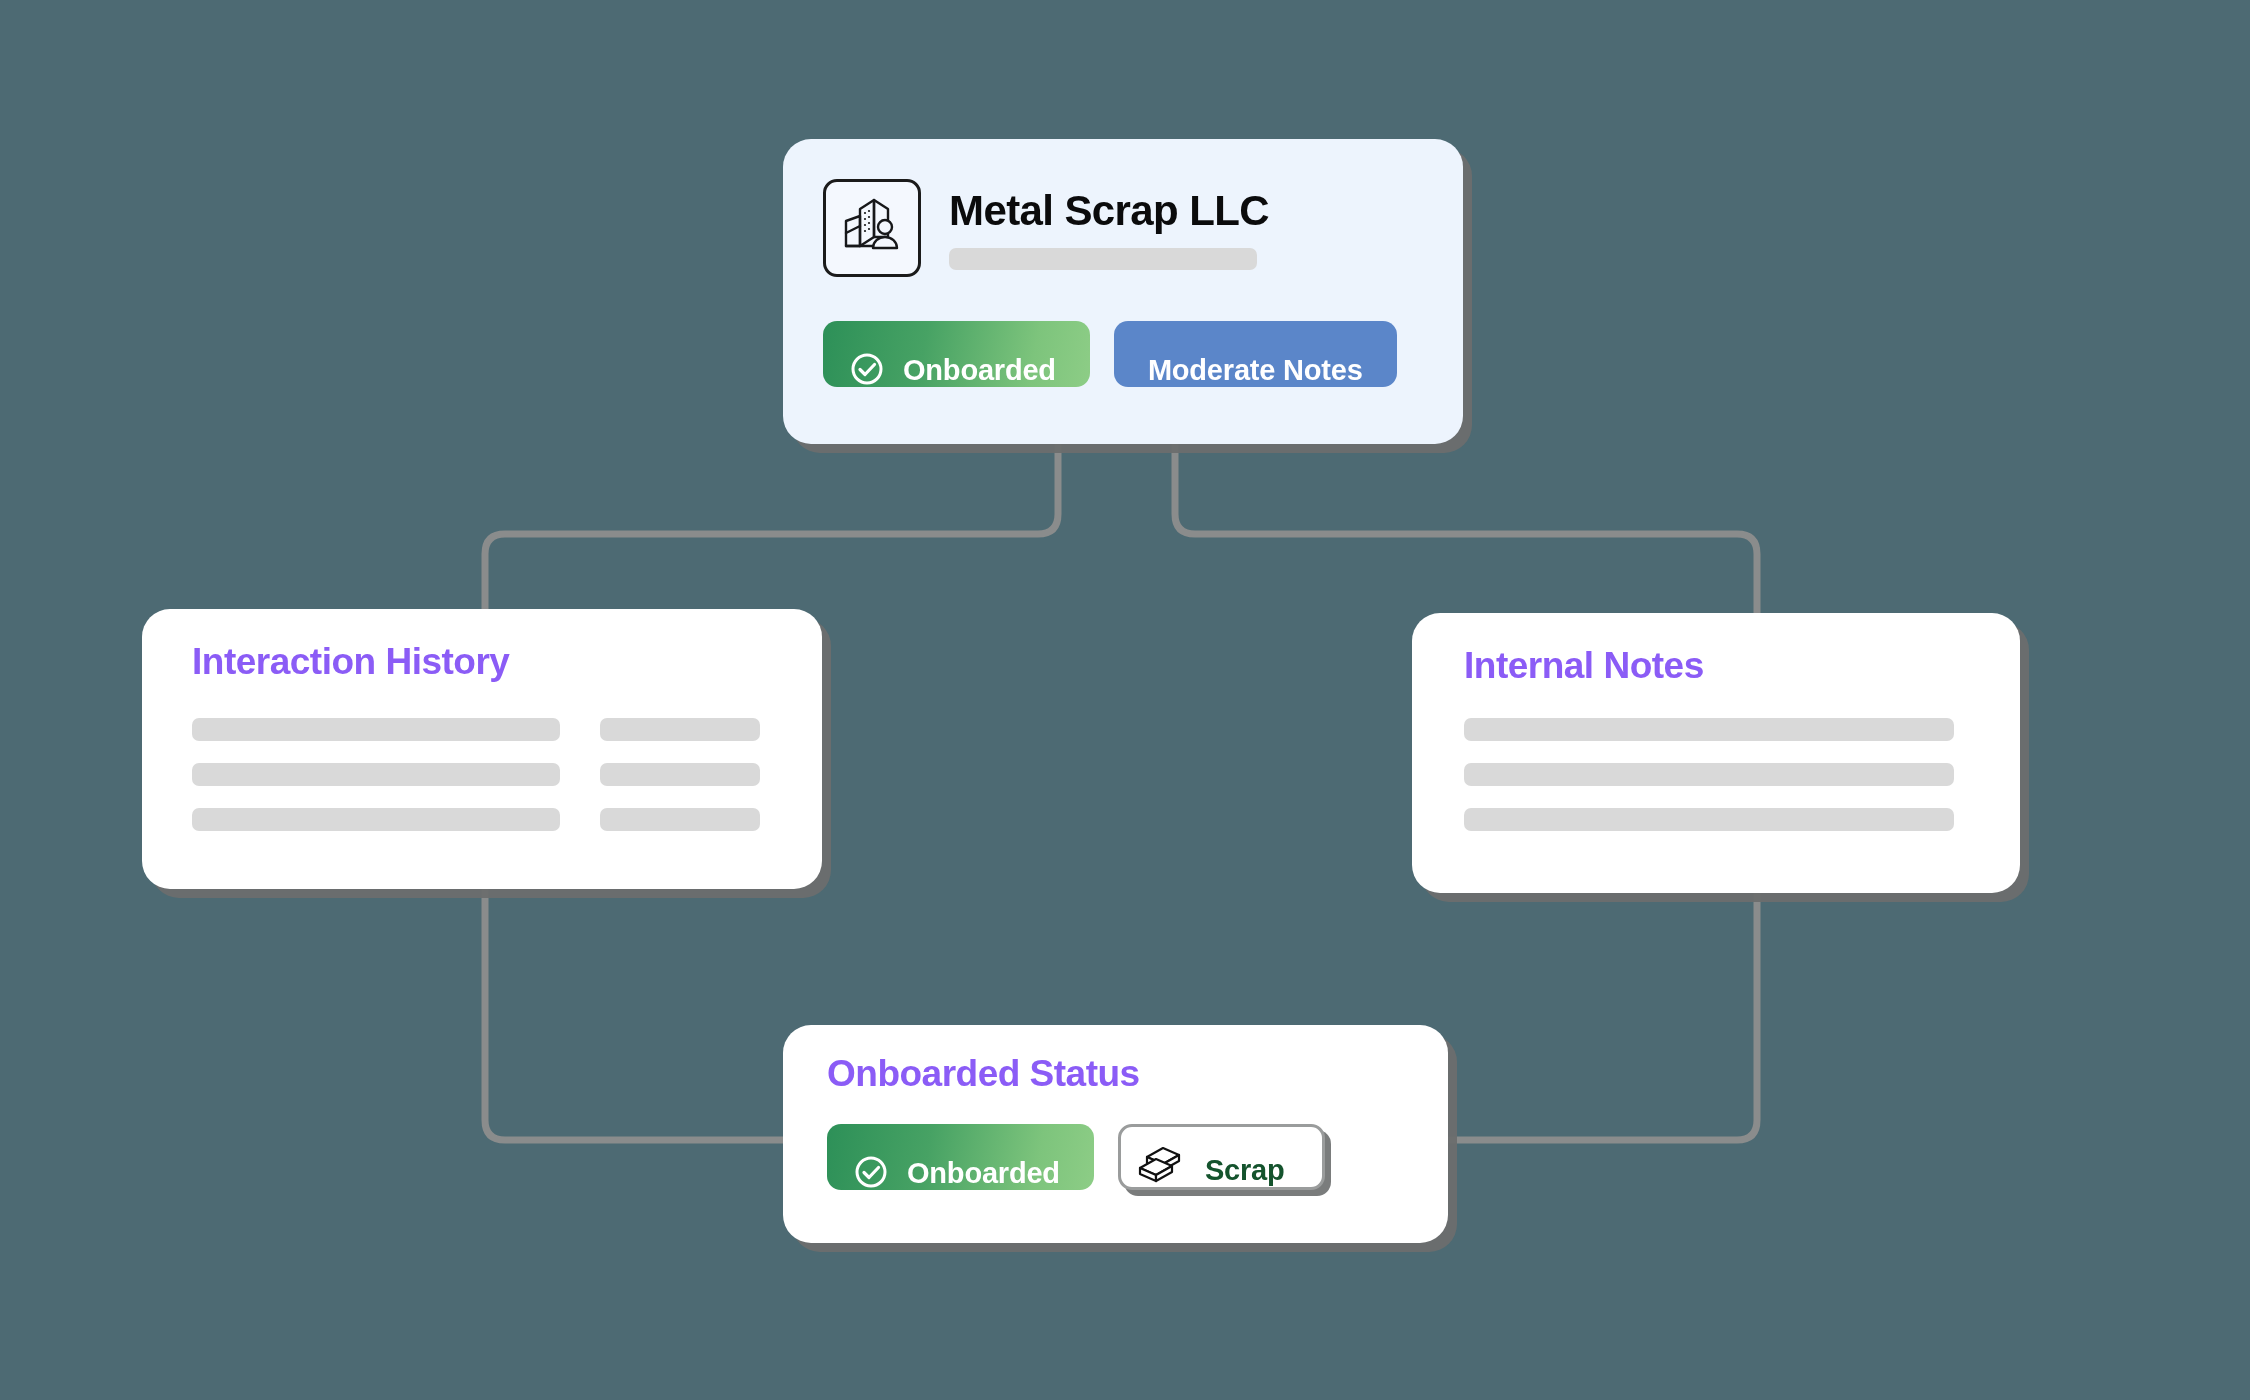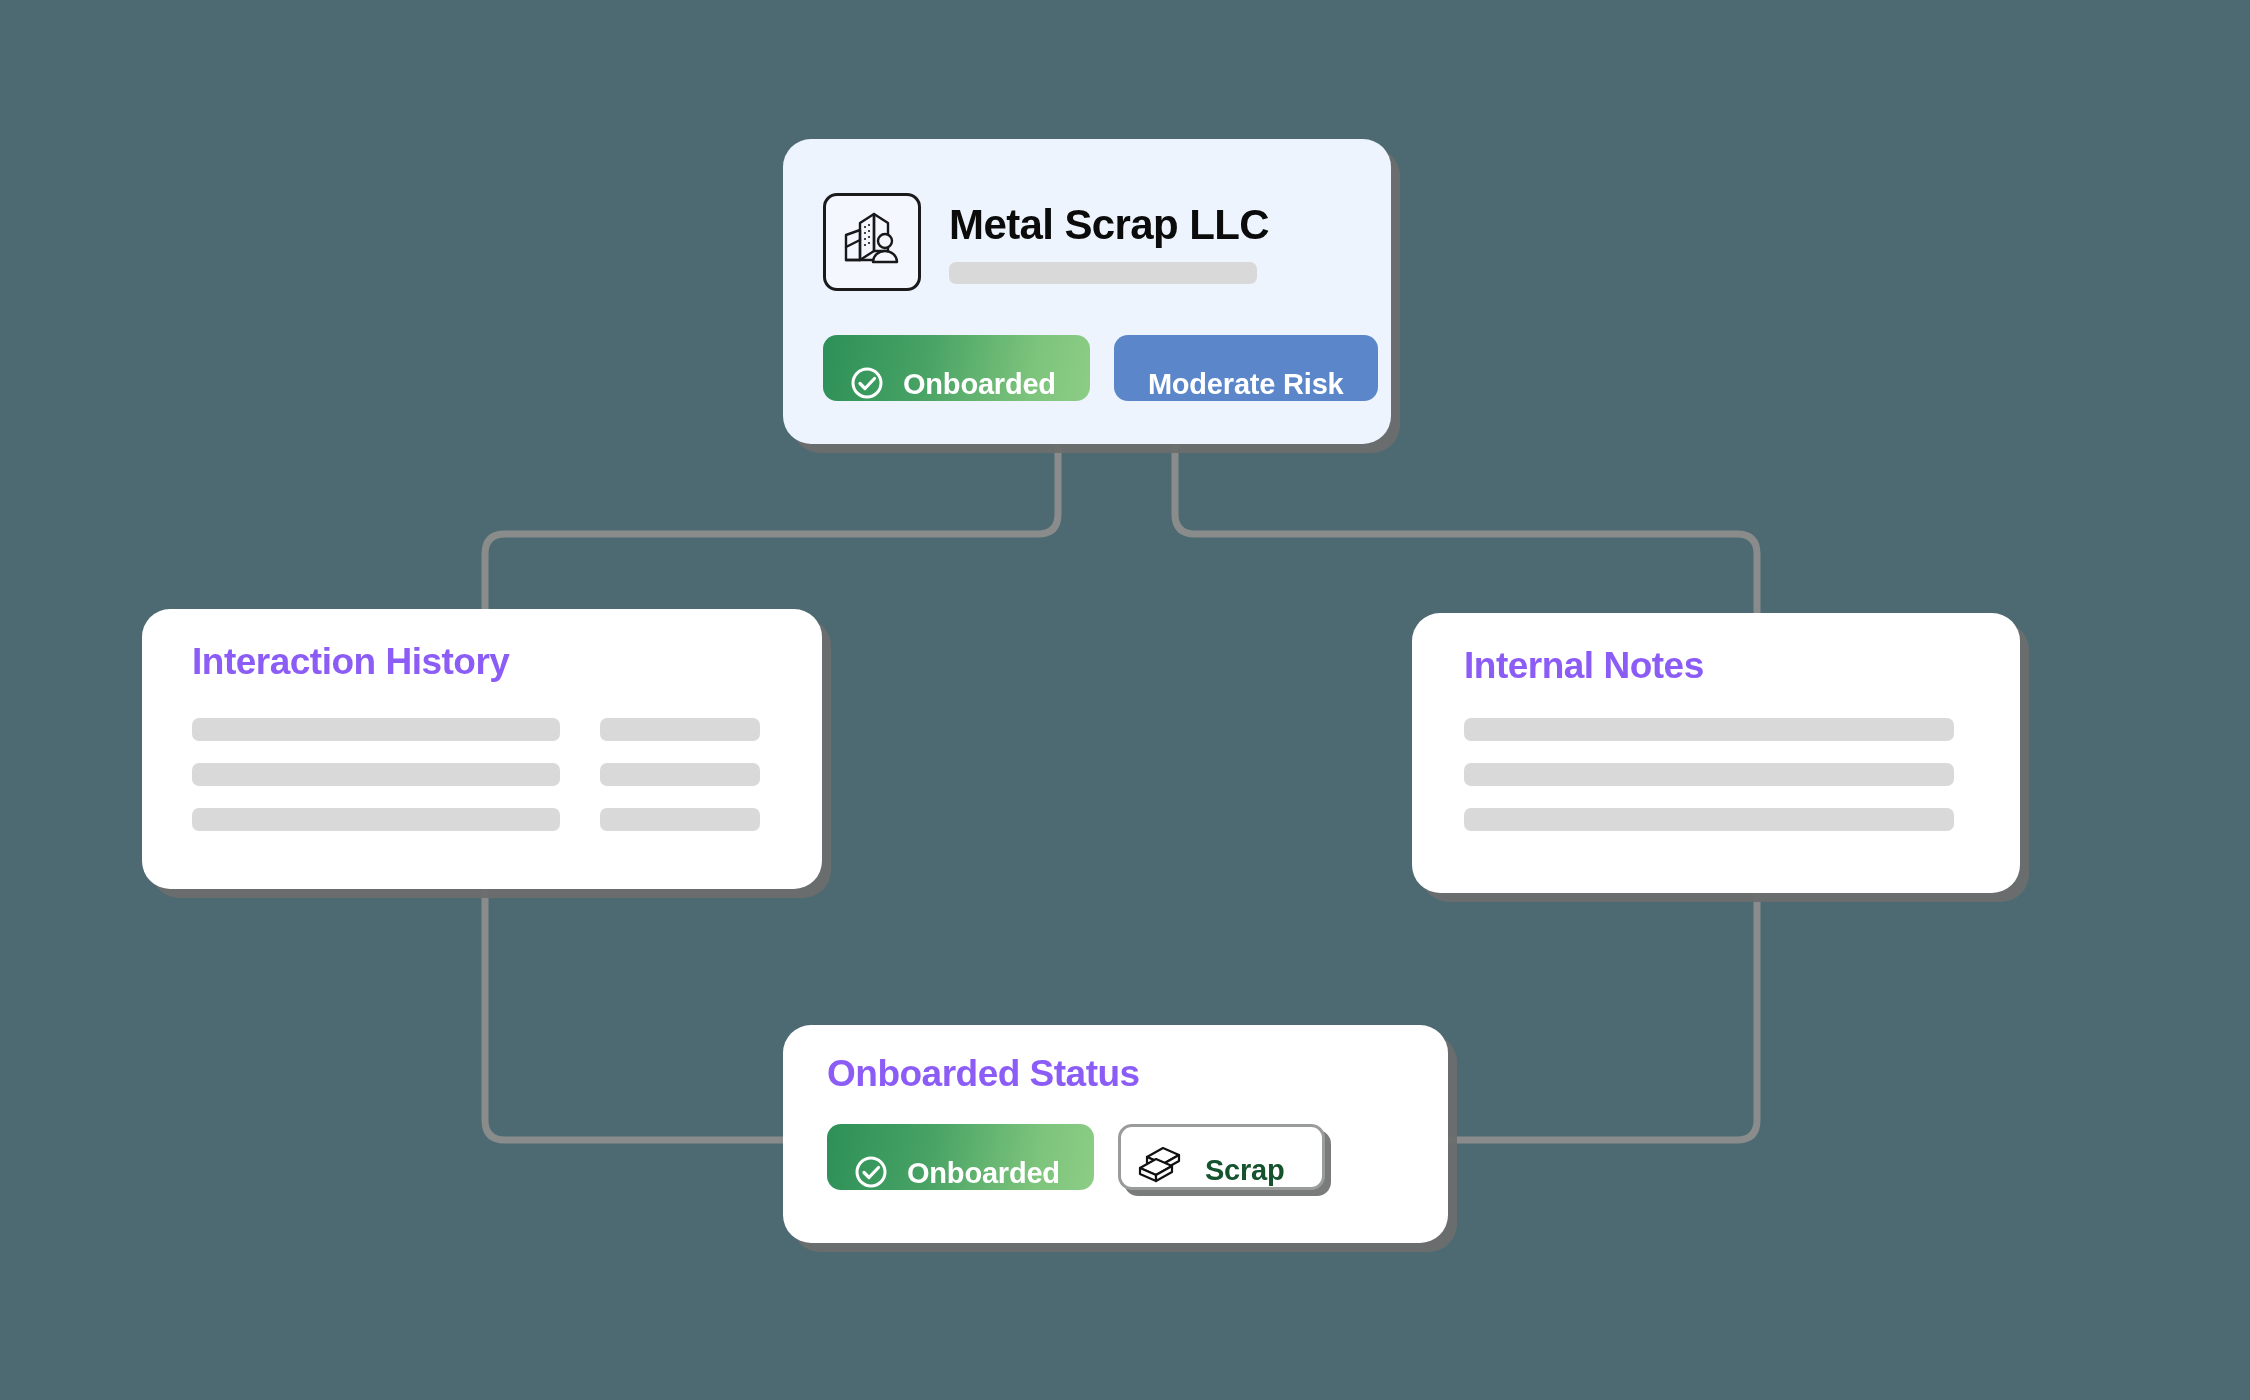--- a/index.html
+++ b/index.html
@@ -42,23 +42,23 @@
     box-sizing: border-box;
   }
   .card.tinted {
     background: #edf4fd;
   }
 
   
   #company-card {
     left: 783px;
     top: 139px;
-    width: 608px;
+    width: 680px;
     height: 305px;
-    padding: 54px 40px;
+    padding: 40px 40px;
   }
   .company-head {
     display: flex;
     align-items: center;
     gap: 28px;
   }
   .company-logo {
     width: 98px;
     height: 98px;
     border: 3px solid #1b1b1b;
@@ -256,21 +256,21 @@
     <div class="badge-row">
       <div class="badge green">
         <svg class="check" width="36" height="36" viewBox="0 0 36 36">
           <circle cx="18" cy="18" r="14" fill="none" stroke="#ffffff" stroke-width="3"></circle>
           <path d="M11 18.5 L16 23.5 L25.5 13.5" fill="none" stroke="#ffffff" stroke-width="3.2" stroke-linecap="round" stroke-linejoin="round"></path>
         </svg>
         <span>Onboarded</span>
       </div>
 
       <div class="badge blue">
-        <span>Moderate Risk</span>
+        <span>Moderate Notes</span>
       </div>
     </div>
   </div>
 
   <div class="card" id="interaction-card">
     <div class="card-title">Interaction History</div>
     <div class="skeleton">
       <div class="skel-row">
         <div class="bar skel-wide"></div>
         <div class="bar skel-short"></div>

